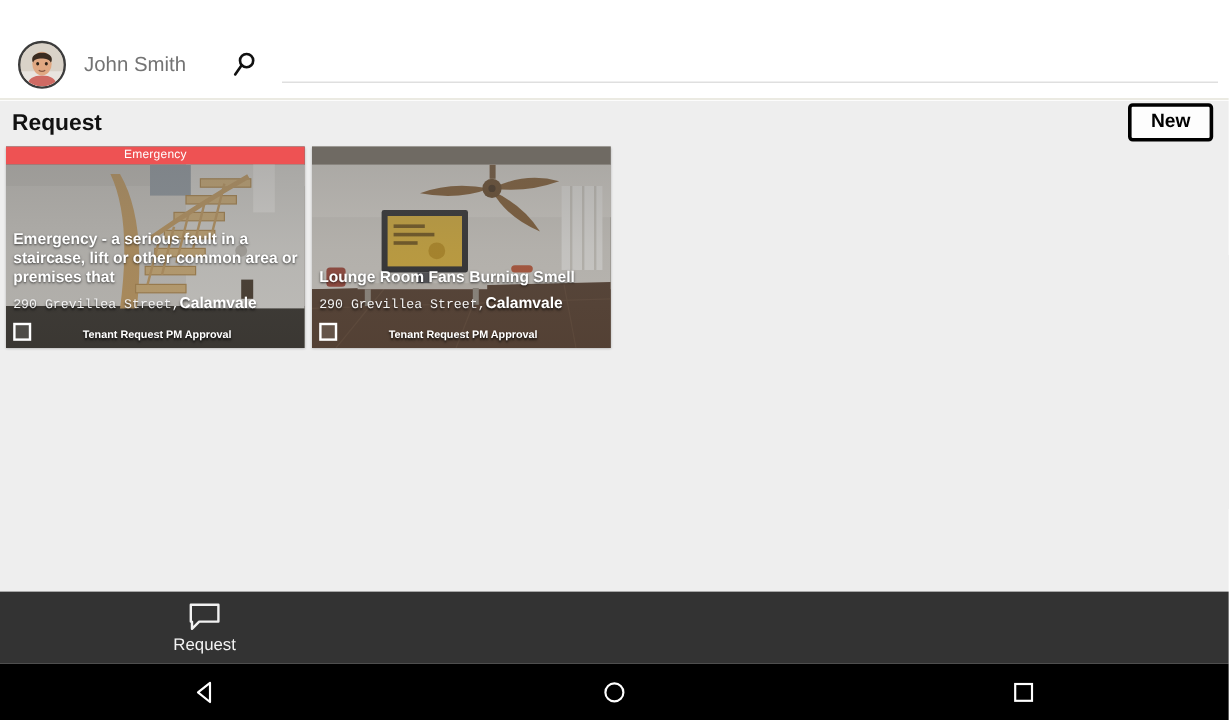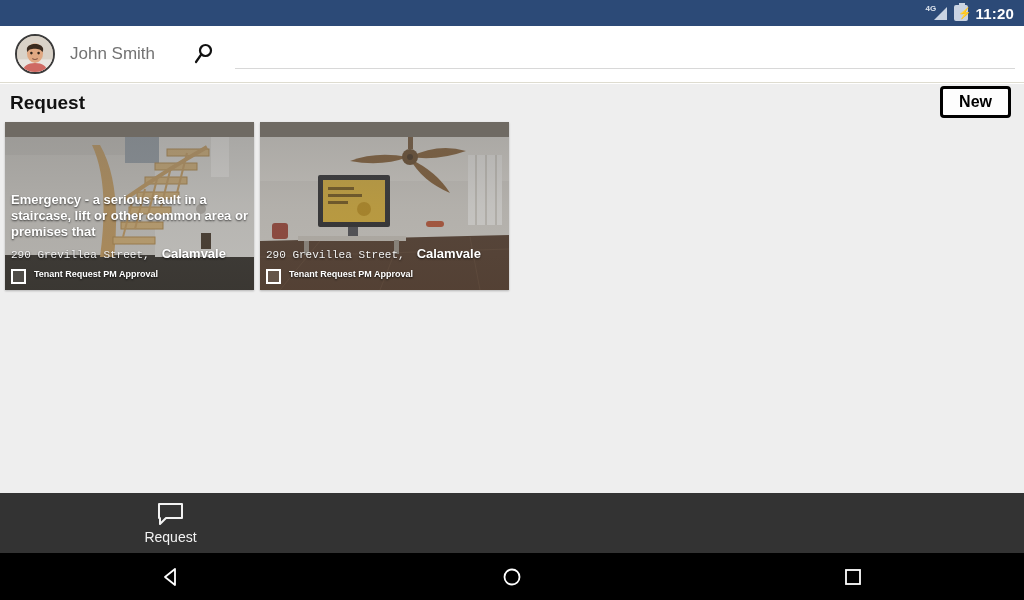--- a/index.html
+++ b/index.html
@@ -130,24 +130,24 @@
     text-shadow: 0 1px 2px rgba(0,0,0,.7);
     margin-bottom: 6px;
   }
   .card-addr-row { display: flex; align-items: baseline; margin-bottom: 8px; }
   .card-street {
     font-size: 11px; color: #f2f2f2;
     text-shadow: 0 1px 2px rgba(0,0,0,.7);
     font-family: Liberation Mono, monospace;
   }
   .card-suburb {
-    font-size: 13px; font-weight: bold; color: #ffffff; margin-left: 12px;
+    font-size: 13px; font-weight: bold; color: #ffffff; margin-left: 0;
     text-shadow: 0 1px 2px rgba(0,0,0,.7);
   }
-  .card-check-row { display: flex; align-items: flex-start; }
+  .card-check-row { display: flex; align-items: flex-end; gap: 35px; }
   .checkbox {
     width: 15px; height: 15px; border: 2px solid #ffffff;
     background: rgba(255,255,255,.10); flex: none;
   }
   .check-label {
     margin-left: 8px; font-size: 9px; font-weight: bold; color: #ffffff;
     text-shadow: 0 1px 2px rgba(0,0,0,.8);
   }
 
   
@@ -171,30 +171,20 @@
   .nav-btn {
     width: 341px; height: 47px;
     display: flex; align-items: center; justify-content: center; cursor: pointer;
   }
 </style>
 </head>
 <body>
 
 <div class="screen">
 
-  <div class="statusbar">
-    <div class="sb-signal">
-      <div class="bars"></div>
-      <div class="g4">4G</div>
-    </div>
-    <div class="sb-battery">
-      <div class="bolt">⚡</div>
-    </div>
-    <div class="sb-time">11:20</div>
-  </div>
 
   <div class="appbar">
     <div class="avatar">
       <svg viewBox="0 0 40 40" aria-hidden="true">
         <rect width="40" height="40" fill="#d9d2c8"></rect>
         <rect x="0" y="26" width="40" height="14" fill="#e8e4df"></rect>
         <path d="M6 40c1-7 6-10 14-10s13 3 14 10z" fill="#cf6a63"></path>
         <ellipse cx="20" cy="19" rx="9" ry="11" fill="#e0a882"></ellipse>
         <path d="M11 14c1-7 17-7 18 0 .5 3-1 4-1 4-1-5-16-5-16 0 0 0-1.5-1-1-4z" fill="#3a2b20"></path>
         <ellipse cx="16" cy="19" rx="1.4" ry="1.6" fill="#2c2118"></ellipse>
@@ -217,20 +207,21 @@
   <div class="content">
 
     <div class="section-head">
       <div class="section-title">Request</div>
       <div class="btn-new">New</div>
     </div>
 
     <div class="cards">
 
       <div class="card">
+        <div class="card-banner banner-emergency">Emergency</div>
         <div class="card-body">
           <div class="card-photo">
             <svg viewBox="0 0 249 153" preserveAspectRatio="none" aria-hidden="true">
               <rect width="249" height="153" fill="#d6d3cd"></rect>
               <rect x="0" y="0" width="249" height="18" fill="#cdcac4"></rect>
               <rect x="0" y="118" width="249" height="35" fill="#3a3630"></rect>
               <rect x="150" y="0" width="99" height="120" fill="#e2e0db"></rect>
               <rect x="120" y="0" width="34" height="26" fill="#9aa3ab"></rect>
               <path d="M95 8 q22 38 14 112 l-14 0 q10 -74 -8 -112z" fill="#c9a063"></path>
               <g fill="#d8b57a" stroke="#b48c4f" stroke-width="1">
@@ -309,20 +300,21 @@
               <g stroke="#d8d4cc" stroke-width="2">
                 <line x1="216" y1="18" x2="216" y2="88"></line>
                 <line x1="226" y1="18" x2="226" y2="88"></line>
                 <line x1="236" y1="18" x2="236" y2="88"></line>
               </g>
               <rect x="166" y="84" width="18" height="6" rx="3" fill="#c25a3a"></rect>
             </svg>
           </div>
           <div class="card-scrim"></div>
           <div class="card-text">
+            <div class="card-title">Lounge Room Fans Burning Smell</div>
             <div class="card-addr-row">
               <span class="card-street">290 Grevillea Street,</span>
               <span class="card-suburb">Calamvale</span>
             </div>
             <div class="card-check-row">
               <span class="checkbox"></span>
               <span class="check-label">Tenant Request PM Approval</span>
             </div>
           </div>
         </div>

